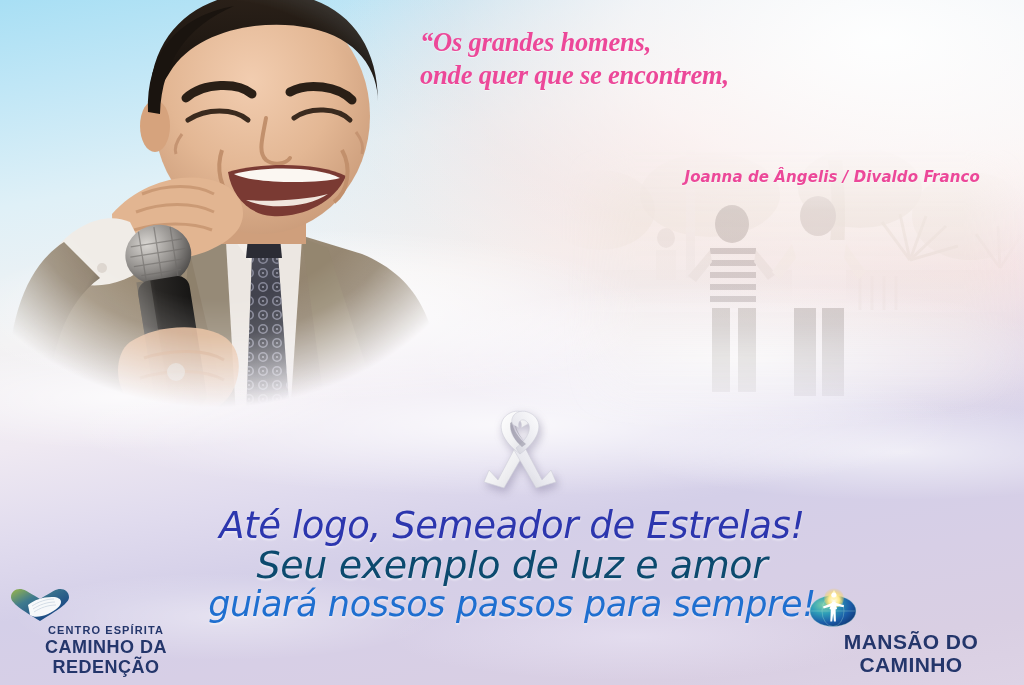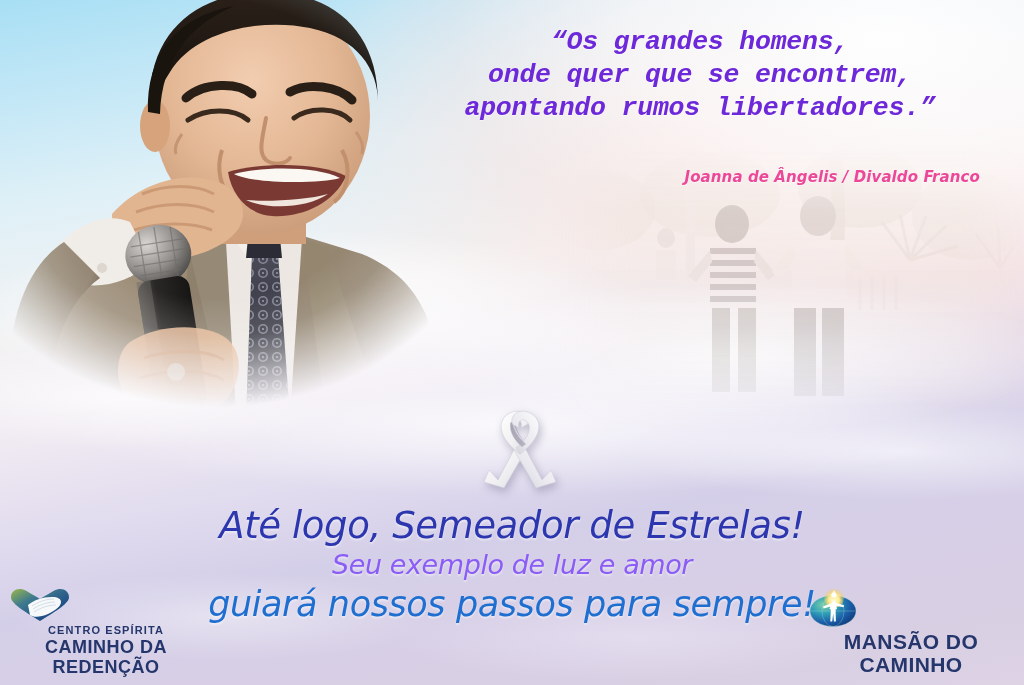--- a/index.html
+++ b/index.html
@@ -76,28 +76,28 @@
     -webkit-mask-image:radial-gradient(ellipse 62% 60% at 48% 38%, #000 58%, rgba(0,0,0,.85) 72%, rgba(0,0,0,0) 100%);
     mask-image:radial-gradient(ellipse 62% 60% at 48% 38%, #000 58%, rgba(0,0,0,.85) 72%, rgba(0,0,0,0) 100%);
   }
   .portrait svg{ width:100%; height:100%; display:block; }
 
   
   .quote{
     position:absolute;
     right:44px; top:26px;
     width:560px;
-    text-align:center;
-    font-family:Liberation Mono, monospace;
+    text-align:left;
+    font-family:Liberation Serif, serif;
     font-style:italic;
     font-weight:bold;
     font-size:26.5px;
     line-height:33px;
     letter-spacing:-.2px;
-    color:#6d28d9;
+    color:#ec4899;
     text-shadow:0 1px 1px rgba(255,255,255,.55);
   }
   .quote-line{ display:block; white-space:nowrap; }
   .quote-attr{
     position:absolute;
     right:44px; top:168px;
     width:560px;
     text-align:right;
     font-family:"DejaVu Sans", sans-serif;
     font-style:italic;
@@ -126,21 +126,21 @@
     font-style:italic;
     font-weight:normal;
     letter-spacing:-.4px;
   }
   .hl-1, .hl-2, .hl-3{
     display:block;
     white-space:nowrap;
     text-shadow:0 2px 2px rgba(255,255,255,.45);
   }
   .hl-1{ font-size:37px; line-height:40px; color:#2c36ae; }
-  .hl-2{ font-size:27px; line-height:38px; color:#8b5cf6; }
+  .hl-2{ font-size:38px; line-height:38px; color:#0c4a6e; }
   .hl-3{ font-size:35px; line-height:40px; color:#1f6fd0; }
 
   
   .logo{
     position:absolute;
     bottom:8px;
     text-align:center;
   }
   .logo-left{ left:8px; width:196px; }
   .logo-right{ right:6px; width:214px; }
@@ -339,21 +339,20 @@
       <path d="M140 356 C166 338 214 336 236 352 C254 366 252 396 236 414 C214 436 160 436 140 416 C124 400 124 368 140 356 Z" fill="#e6bb98" opacity=".88"></path>
       <path d="M154 372 C184 362 218 364 234 374" stroke="#cf9f7a" stroke-width="3" fill="none" opacity=".8"></path>
       <path d="M150 392 C182 382 216 384 234 394" stroke="#cf9f7a" stroke-width="3" fill="none" opacity=".8"></path>
       <circle cx="186" cy="386" r="9" fill="#d9d2c6" opacity=".75"></circle>
     </svg>
   </div>
 
   <div class="quote">
     <span class="quote-line">“Os grandes homens,</span>
     <span class="quote-line">onde quer que se encontrem,</span>
-    <span class="quote-line">apontando rumos libertadores.”</span>
   </div>
   <div class="quote-attr">Joanna de Ângelis / Divaldo Franco</div>
 
   <div class="ribbon">
     <svg viewBox="0 0 76 82">
       <defs>
         <linearGradient id="rib" x1="0" y1="0" x2="1" y2="1">
           <stop offset="0%" stop-color="#ffffff"></stop>
           <stop offset="55%" stop-color="#f1f1f3"></stop>
           <stop offset="100%" stop-color="#dcdce2"></stop>

